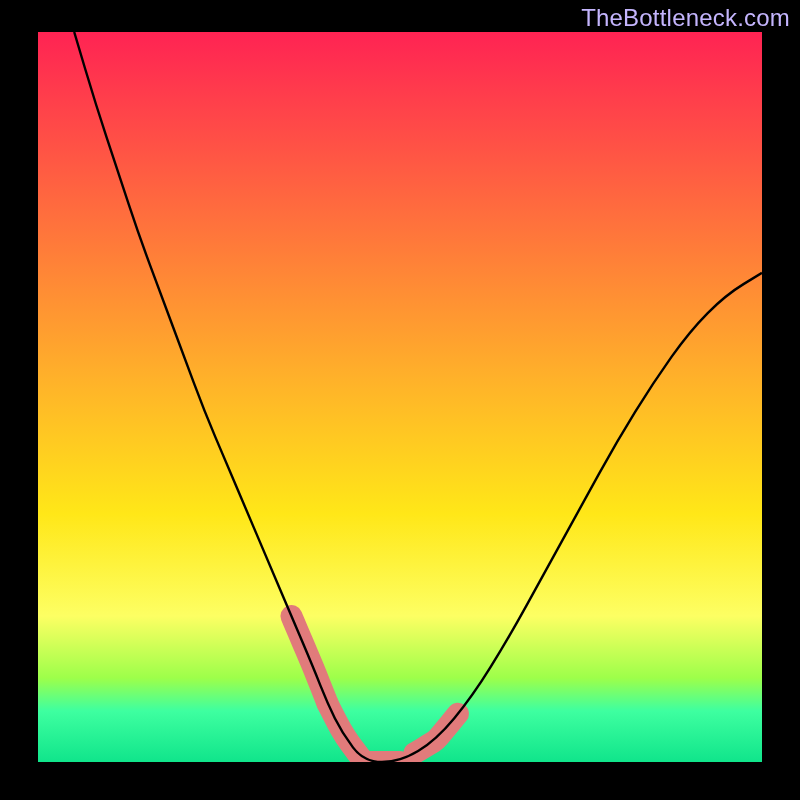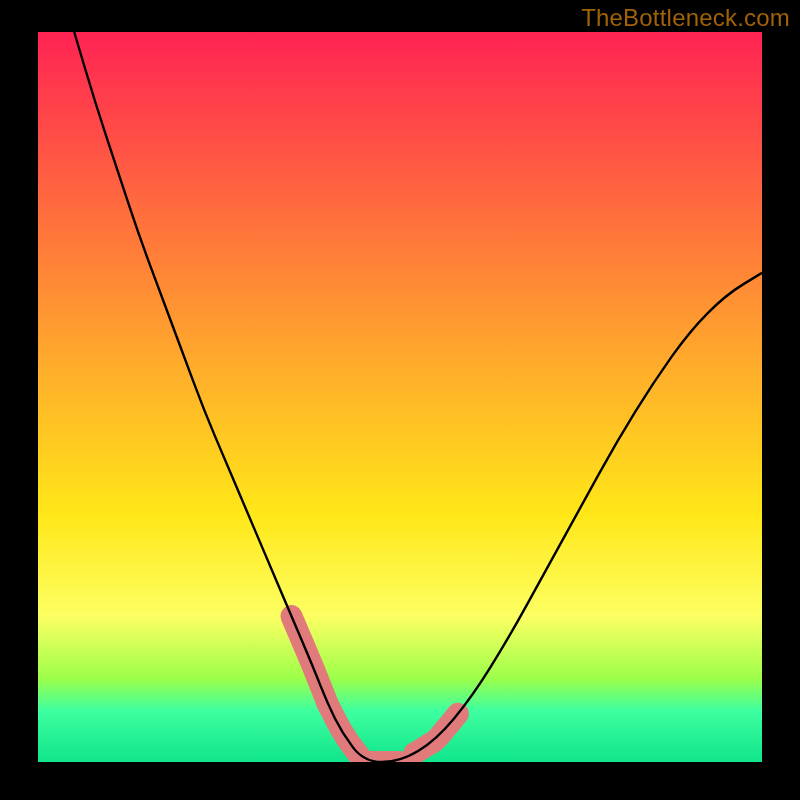--- a/index.html
+++ b/index.html
@@ -16,21 +16,21 @@
     left: 0;
     top: 0;
     width: 800px;
     height: 800px;
     background: #000;
   }
   .watermark {
     position: absolute;
     top: 4px;
     right: 10px;
-    color: #a16207;
+    color: #c4b5fd;
     font-size: 24px;
     font-weight: 400;
     letter-spacing: 0.2px;
     user-select: none;
   }
   .plot {
     position: absolute;
     left: 38px;
     top: 32px;
     width: 724px;

